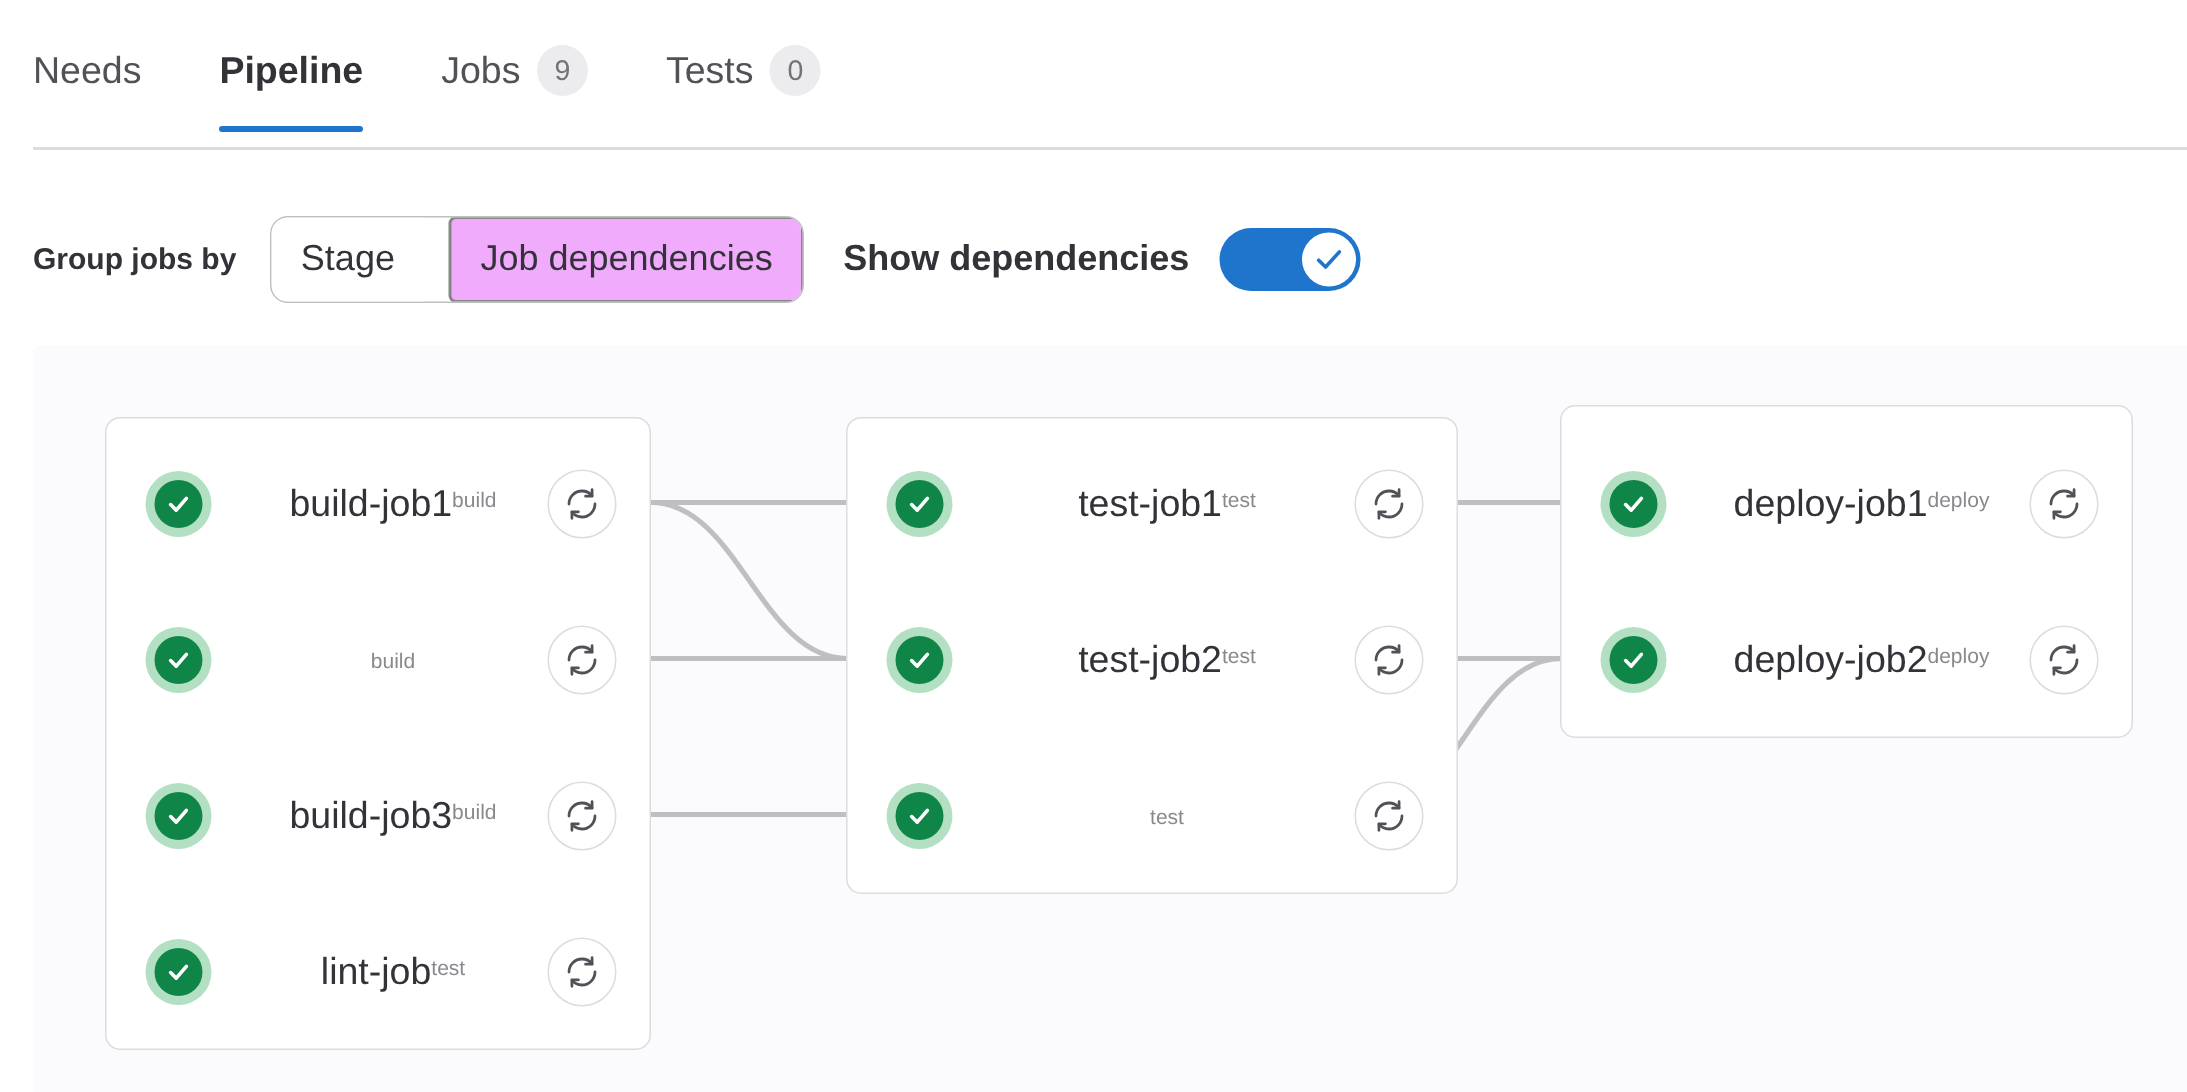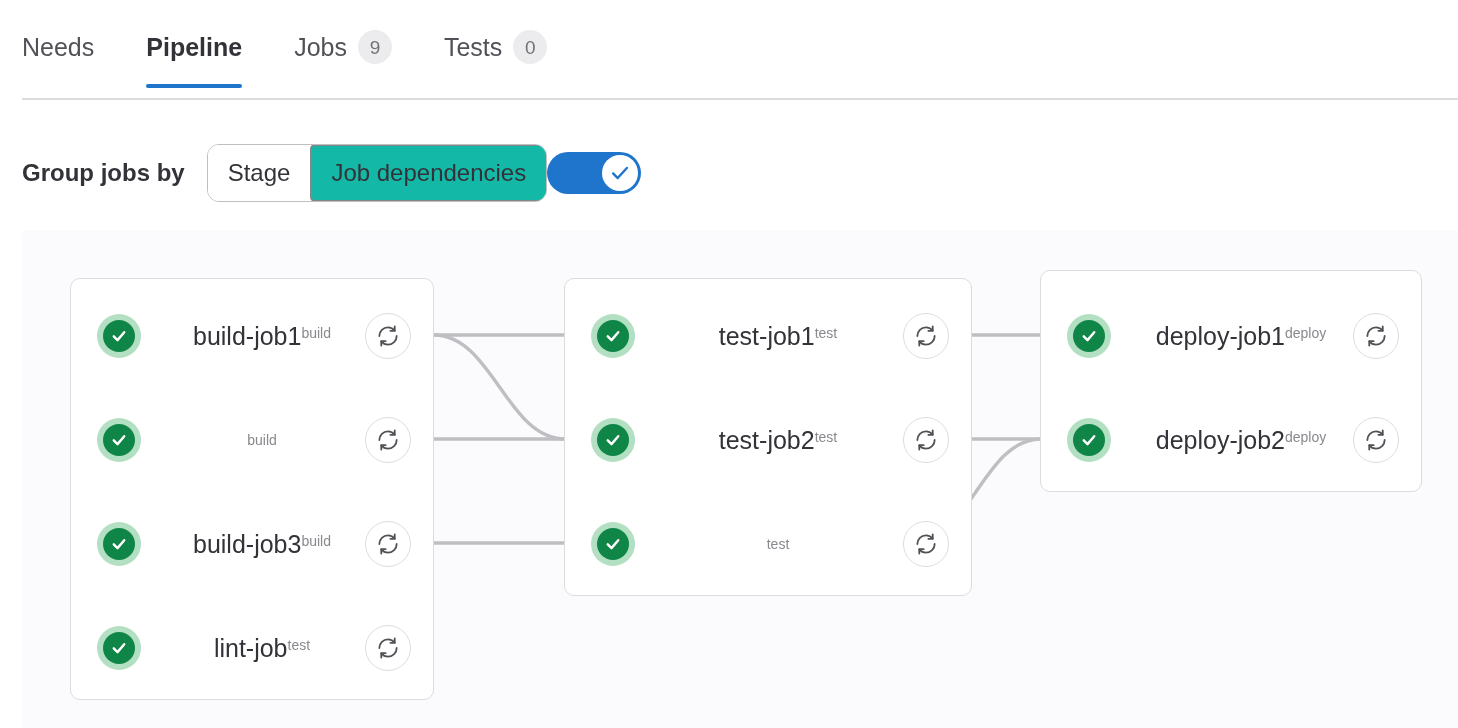--- a/index.html
+++ b/index.html
@@ -80,21 +80,21 @@
 
   
   .controls {
     position: absolute;
     left: 22px; top: 142px;
     display: flex;
     align-items: center;
     height: 62px;
   }
   .controls-label {
-    font-size: 24px;
+    font-size: 20px;
     font-weight: 700;
     color: #333238;
     margin-right: 22px;
     white-space: nowrap;
   }
   .segmented {
     display: flex;
     align-items: stretch;
     height: 56px;
     border: 1px solid #bfbfc3;
@@ -108,24 +108,24 @@
     padding: 0 20px;
     font-size: 24px;
     color: #333238;
     background: #ffffff;
     cursor: pointer;
     border: none;
     font-family: inherit;
     white-space: nowrap;
   }
   .seg-btn.active {
-    background: #14b8a6;
+    background: #f0abfc;
     border: 2px solid #868686;
     border-radius: 5px;
-    margin: -1px -1px -1px 0;
+    margin: -1px -1px -1px 16px;
     padding: 0 19px;
   }
   .dep-label {
     font-size: 24px;
     font-weight: 700;
     color: #333238;
     margin-left: 26px;
     margin-right: 20px;
     white-space: nowrap;
   }
@@ -276,20 +276,21 @@
 </div>
 
 <div class="controls">
   <span class="controls-label">Group jobs by</span>
 
   <div class="segmented">
     <button class="seg-btn">Stage</button>
     <button class="seg-btn active">Job dependencies</button>
   </div>
 
+  <span class="dep-label">Show dependencies</span>
 
   <div class="toggle">
     <span class="toggle-knob">
       <svg width="22" height="22" viewBox="0 0 24 24">
         <path d="M4.5 12.5 L9.5 17.5 L19.5 6.5" fill="none" stroke="#1f75cb" stroke-width="2.6" stroke-linecap="round" stroke-linejoin="round"></path>
       </svg>
     </span>
   </div>
 </div>
 

